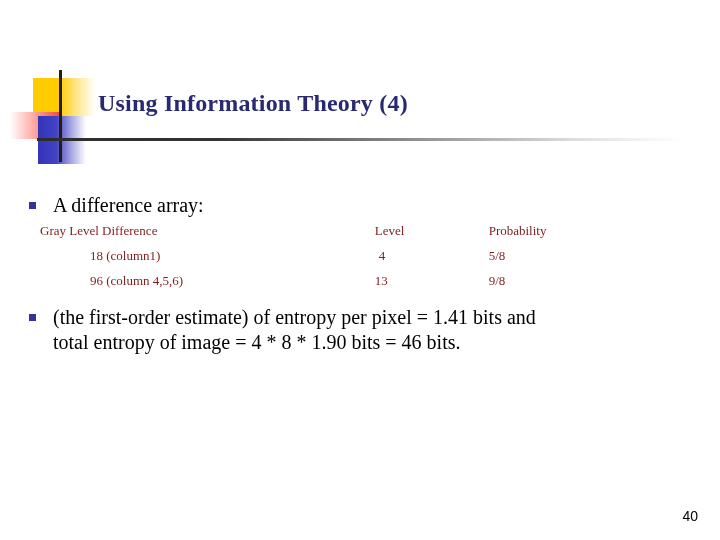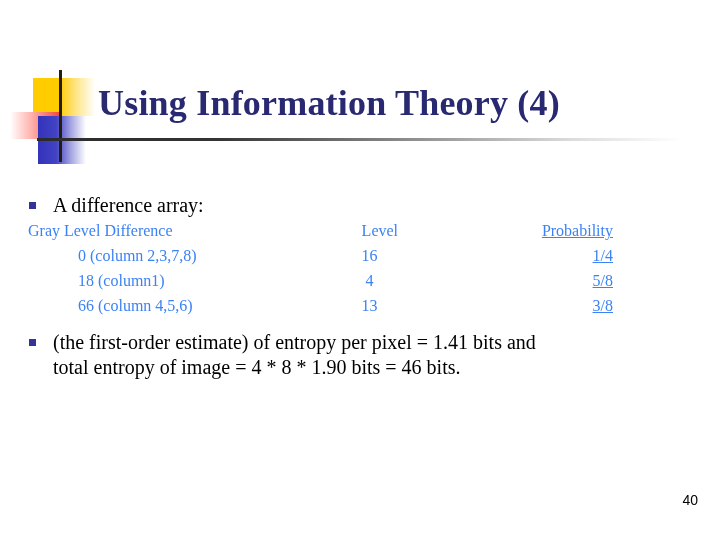--- a/index.html
+++ b/index.html
@@ -68,21 +68,21 @@
     top: 86px;
     width: 720px;
     height: 44px;
   }
   #page-title {
     position: absolute;
     left: 98px;
     top: 0;
     font-family: "Liberation Serif", "DejaVu Serif", serif;
     font-weight: bold;
-    font-size: 36px;
+    font-size: 24px;
     line-height: 34px;
     color: #292971;
     white-space: nowrap;
     letter-spacing: 0.2px;
   }
   
   #title-rule {
     position: absolute;
     left: 37px;
     top: 138px;
@@ -118,55 +118,55 @@
 
   
   #bullet-1-marker { top: 9px; }
   #bullet-1-text {
     margin-left: 53px;
     padding-top: 0;
   }
 
   
   #difference-table {
-    margin-left: 28px;
+    margin-left: 40px;
     width: 585px;
     border-collapse: collapse;
     font-family: "Liberation Serif", "DejaVu Serif", serif;
-    font-size: 16px;
-    color: #3b82f6;
+    font-size: 13px;
+    color: #7f1d1d;
   }
   #difference-table td,
   #difference-table th {
     padding: 0;
     font-weight: normal;
     line-height: 25px;
     vertical-align: baseline;
   }
   .col-level   { width: 300px; text-align: left; }
   .col-count   { width: 130px; text-align: left; padding-left: 32px !important; }
-  .col-prob    { width: 155px; text-align: right; text-decoration: underline; }
+  .col-prob    { width: 155px; text-align: left; }
   .level-indent { padding-left: 50px !important; }
   .count-indent-1 { padding-left: 32px !important; }
   .count-indent-2 { padding-left: 36px !important; }
 
   
   #bullet-2-marker { top: 9px; }
   #bullet-2-text {
     margin-left: 53px;
     width: 600px;
   }
   #bullet-2-line-1, #bullet-2-line-2 { display: block; white-space: nowrap; }
   #bullet-2-line-2 { padding-left: 0; }
 
   
   #page-number {
     position: absolute;
     right: 22px;
-    top: 492px;
+    top: 508px;
     font-family: "Liberation Sans", "DejaVu Sans", sans-serif;
     font-size: 14px;
     color: #000000;
     text-align: right;
   }
 </style>
 </head>
 <body>
 
 <div id="slide-decoration">
@@ -191,33 +191,28 @@
   <table id="difference-table">
     <thead>
       <tr>
         <th class="col-level">Gray Level Difference</th>
         <th class="col-count">Level</th>
         <th class="col-prob">Probability</th>
       </tr>
     </thead>
     <tbody>
       <tr>
-        <td class="col-level level-indent">0  (column 2,3,7,8)</td>
-        <td class="col-count count-indent-1">16</td>
-        <td class="col-prob">1/4</td>
-      </tr>
-      <tr>
         <td class="col-level level-indent">18 (column1)</td>
         <td class="col-count count-indent-2">4</td>
         <td class="col-prob">5/8</td>
       </tr>
       <tr>
-        <td class="col-level level-indent">66 (column 4,5,6)</td>
+        <td class="col-level level-indent">96 (column 4,5,6)</td>
         <td class="col-count count-indent-1">13</td>
-        <td class="col-prob">3/8</td>
+        <td class="col-prob">9/8</td>
       </tr>
     </tbody>
   </table>
 
   <div class="bullet-block" style="margin-top:12px;">
     <span class="bullet-marker" id="bullet-2-marker"></span>
     <div class="body-text" id="bullet-2-text">
       <span id="bullet-2-line-1">(the first-order estimate) of entropy per pixel = 1.41 bits and</span>
       <span id="bullet-2-line-2">total entropy of image = 4 * 8 * 1.90 bits = 46 bits.</span>
     </div>

